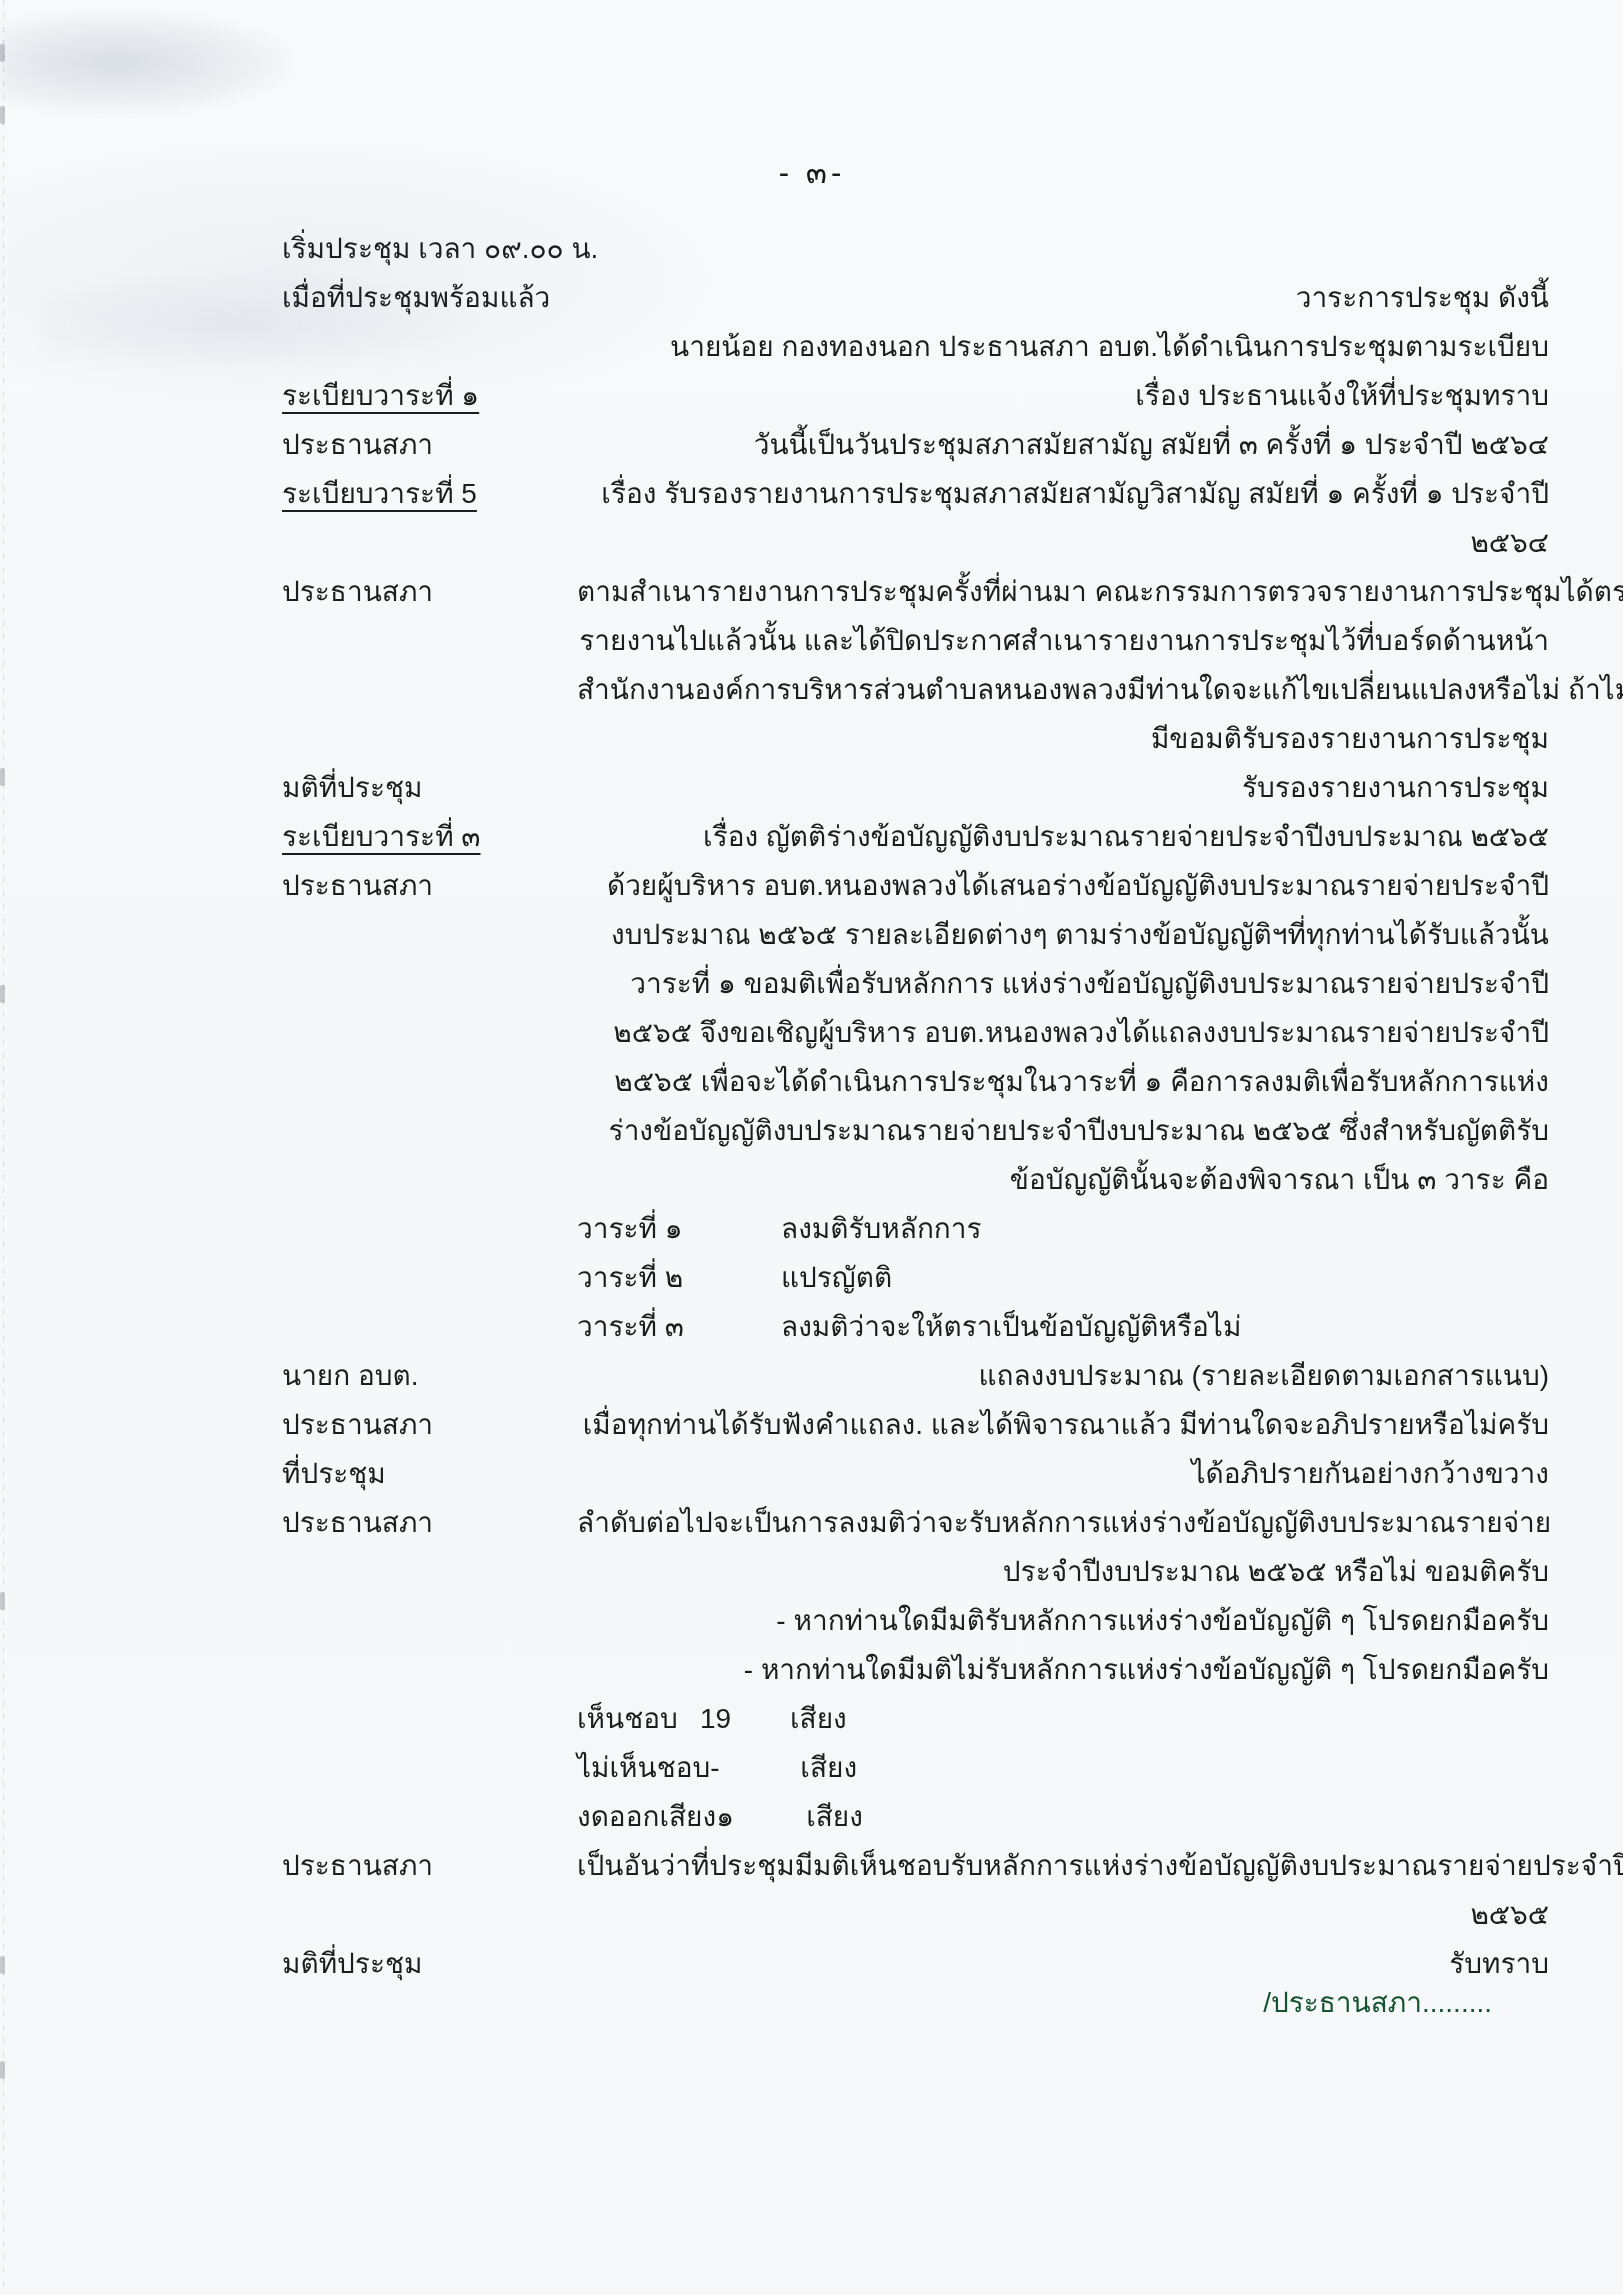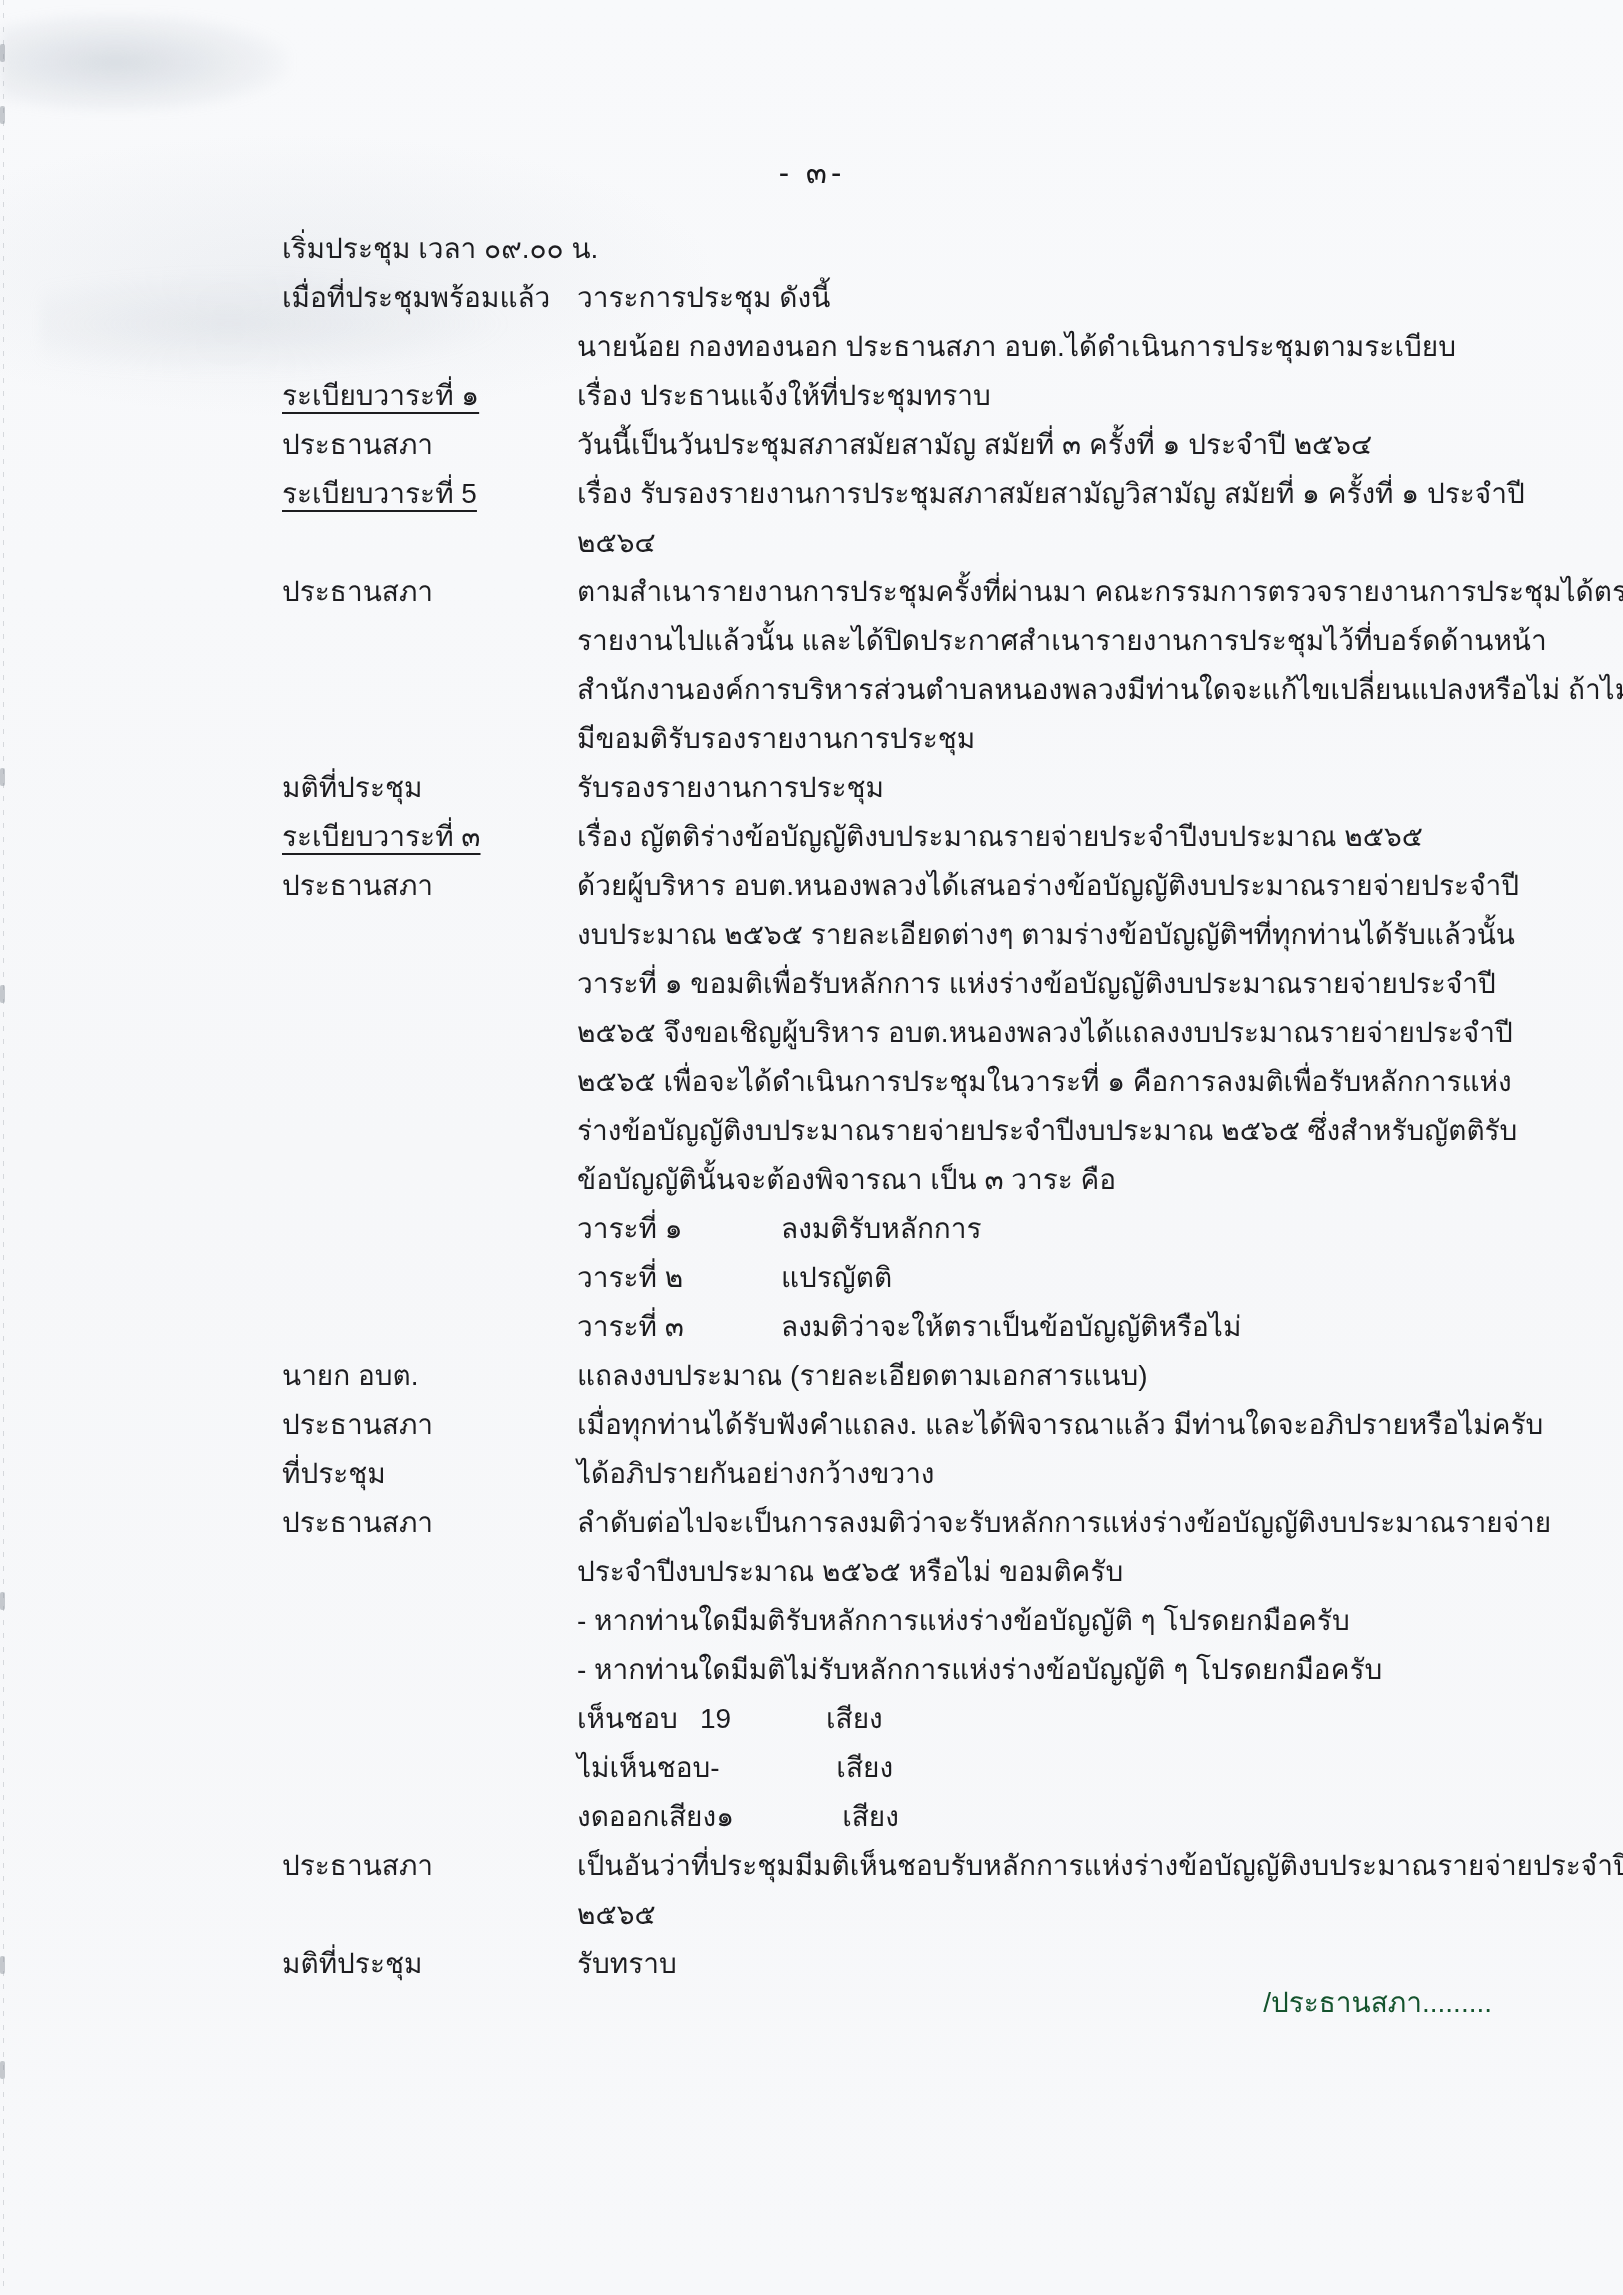--- a/index.html
+++ b/index.html
@@ -47,27 +47,27 @@
     font-size:28px;line-height:49px;
   }
   .row{display:flex;align-items:flex-start;}
   .cell-label{flex:0 0 295px;white-space:nowrap;}
   .cell-label.u span{
     text-decoration:underline;
     text-decoration-thickness:2px;
     text-underline-offset:6.7px;
   }
   .cell-content{flex:1;min-width:0;}
-  .line{white-space:nowrap;}
+  .line{white-space:nowrap;text-align:right;}
   .row.sub,.row.vote{padding-left:295px;}
   .term{flex:0 0 204px;white-space:nowrap;}
   .desc{white-space:nowrap;}
   .vlabel{flex:0 0 123px;white-space:nowrap;}
   .vval{flex:0 0 90px;white-space:nowrap;}
-  .vunit{white-space:nowrap;margin-left:36px;}
+  .vunit{white-space:nowrap;}
   .signature{
     position:absolute;top:1980px;right:132px;
     font-size:28px;color:#14532d;white-space:nowrap;
   }
 </style>
 </head>
 <body>
 
 <div class="page-surface"></div>
 <div class="smudge-a"></div>

